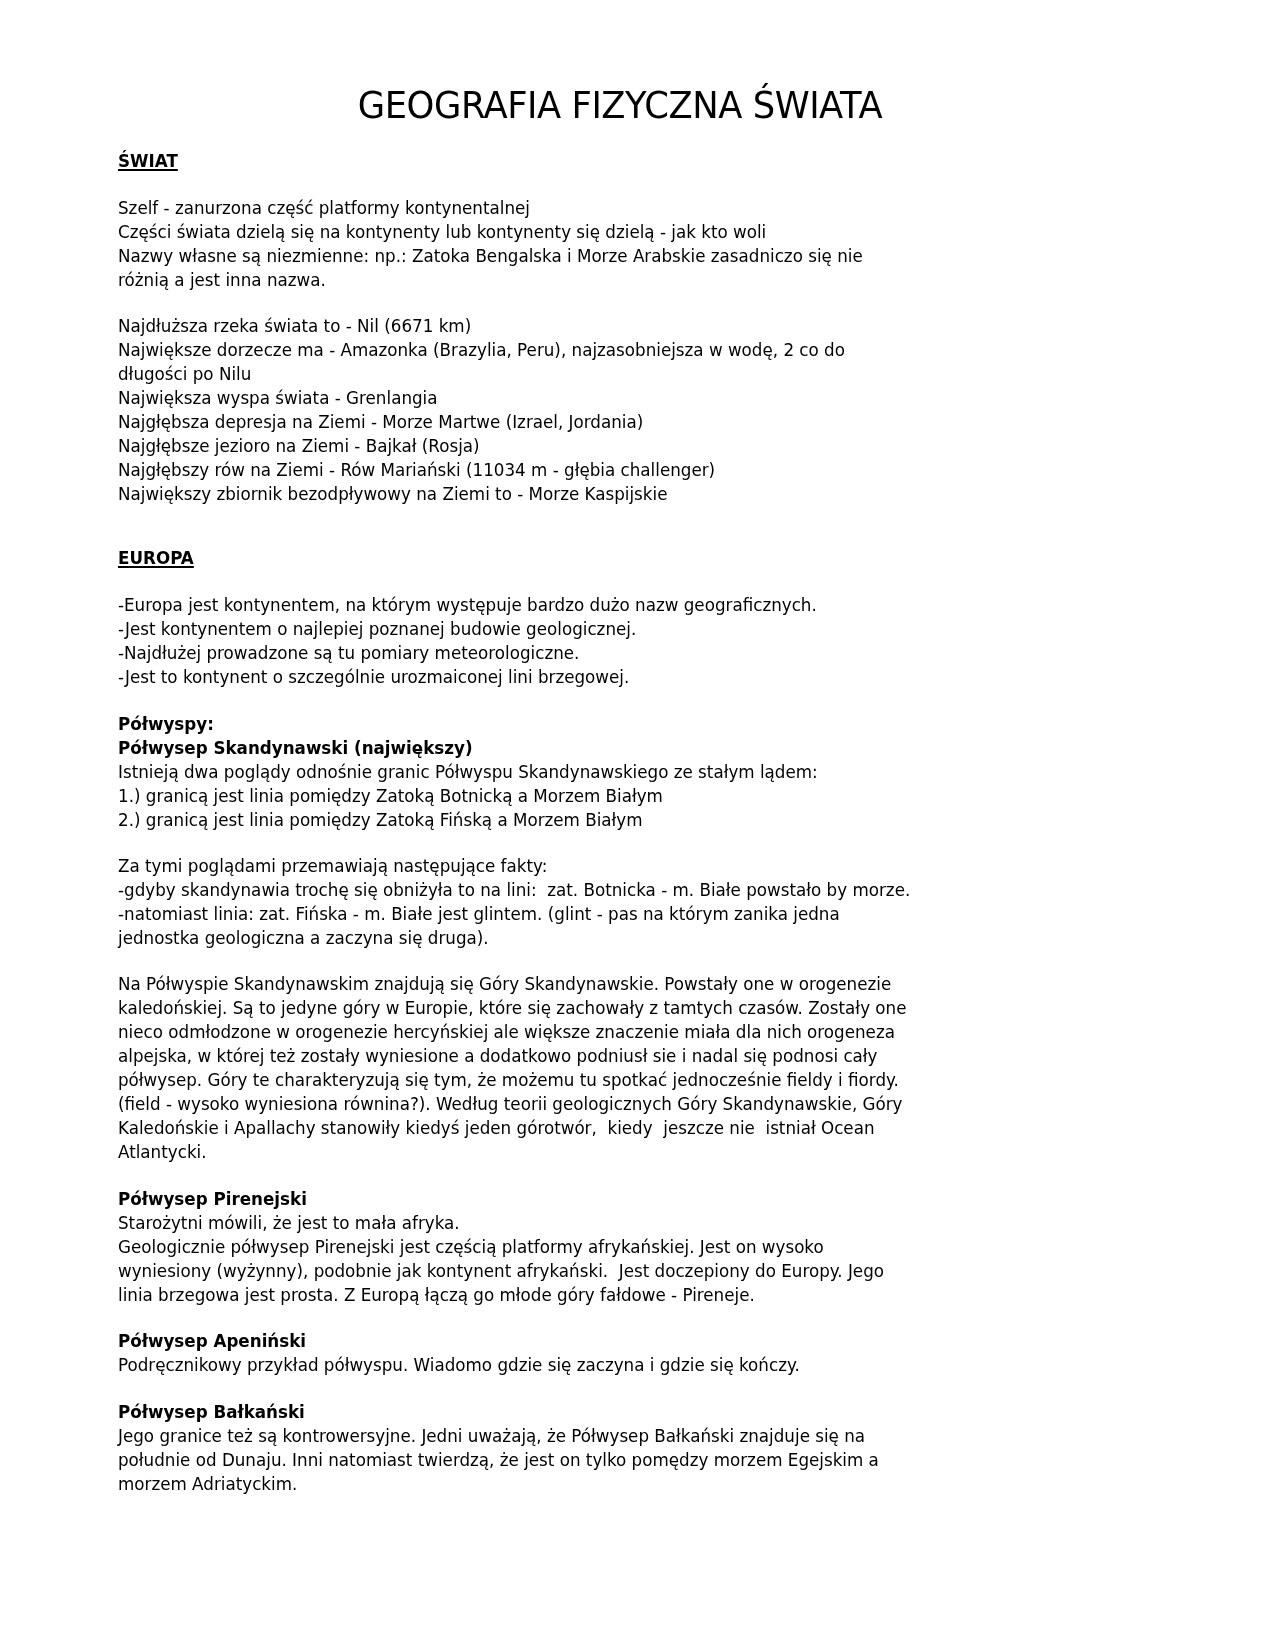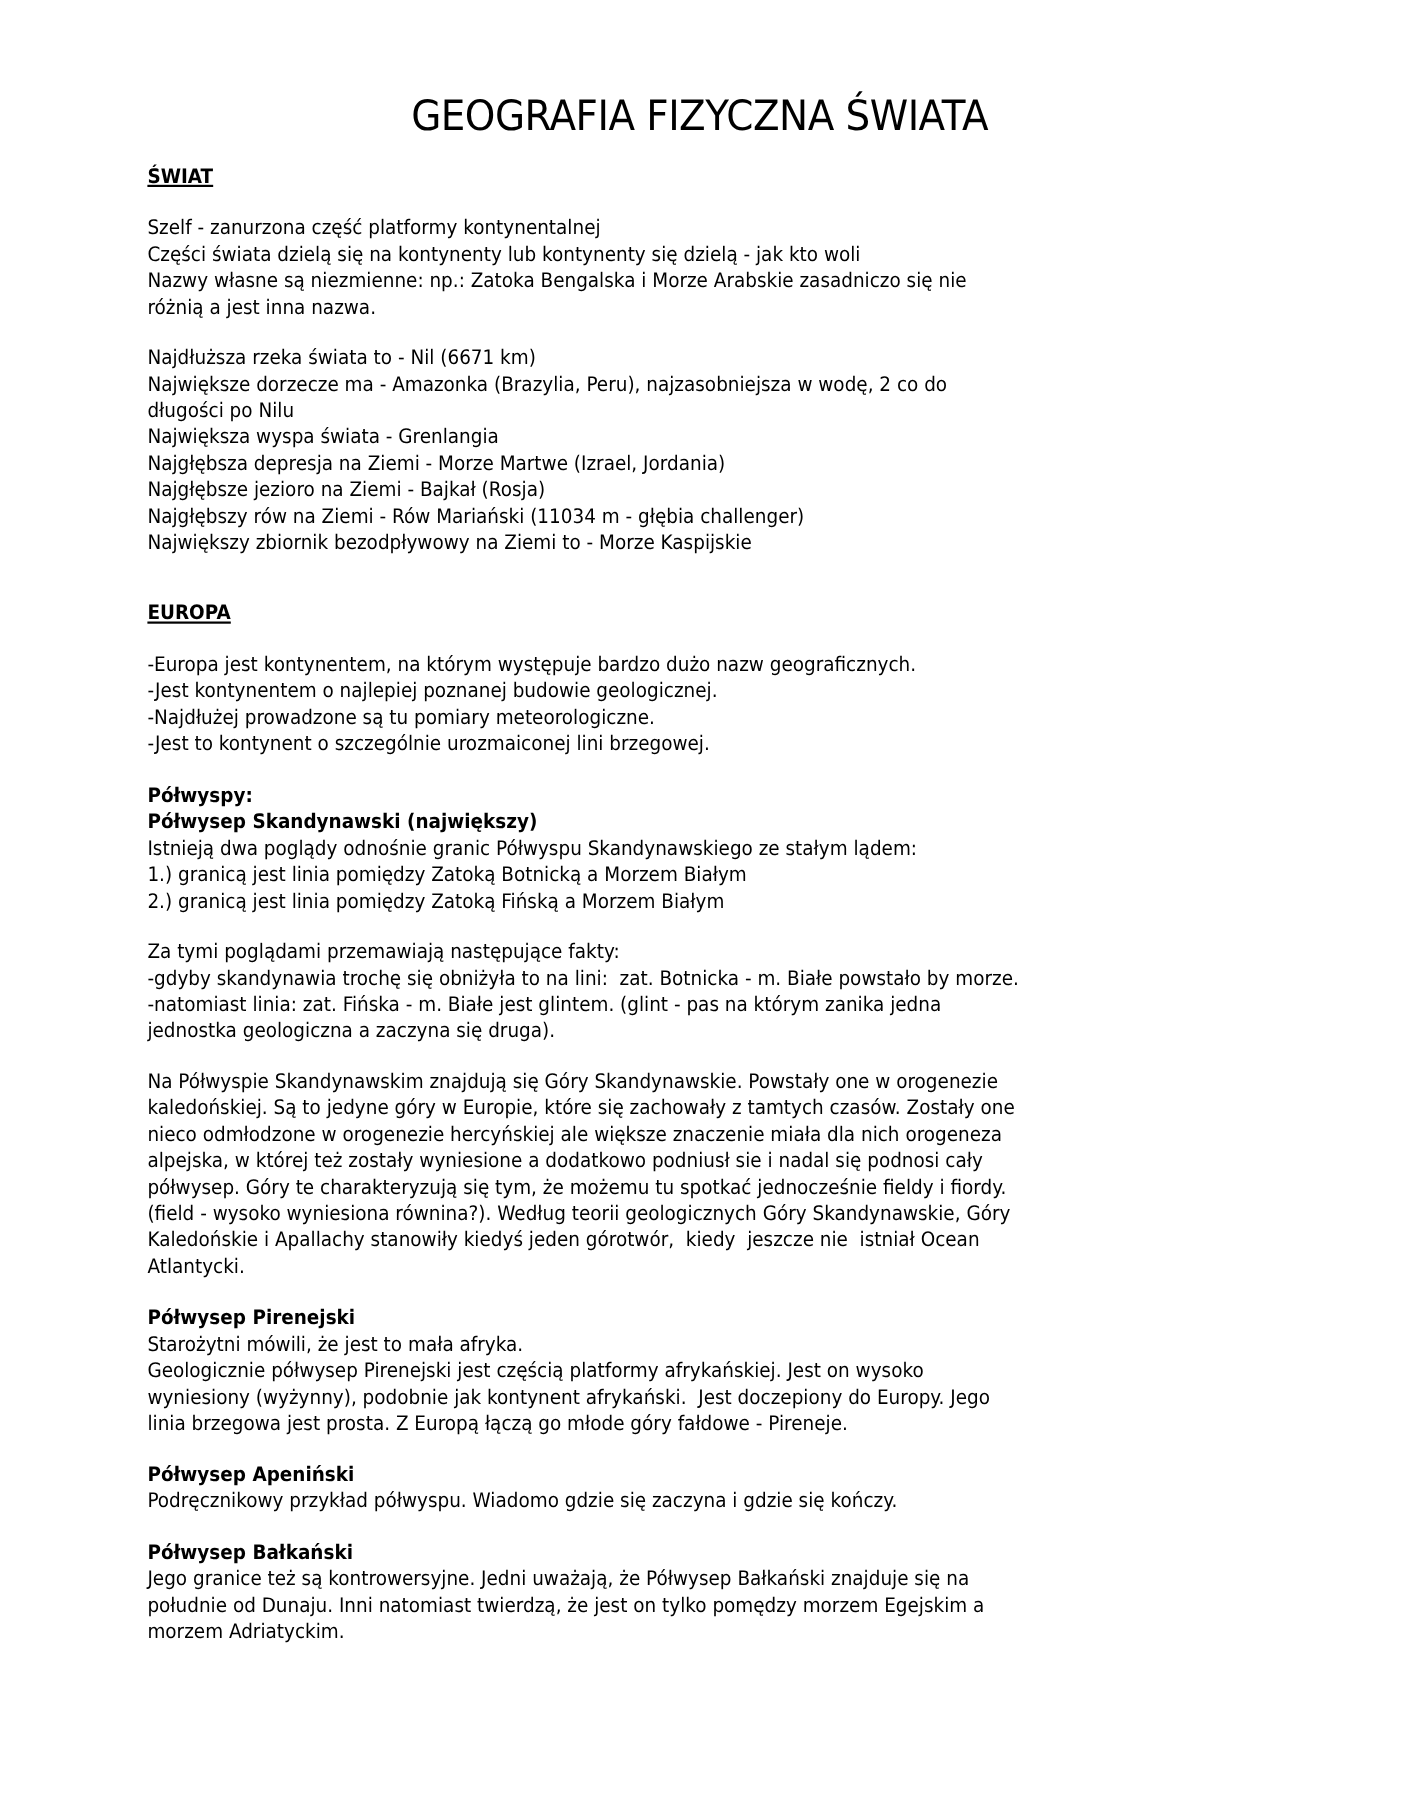--- a/index.html
+++ b/index.html
@@ -1,17 +1,17 @@
 <!DOCTYPE html>
 <html><head>
   <meta charset="utf-8">
   <style>
     html, body { margin: 0; padding: 0; background: #ffffff; }
     body { width: 1275px; height: 1650px; position: relative; overflow: hidden; color: #000; }
-    .page { position: absolute; left: 16px; top: 0; width: 1034px; height: 1650px; }
+    .page { position: absolute; left: 0; top: 0; width: 1034px; height: 1650px; }
     .title {
       position: absolute; left: 0; width: 1240px; top: 80px; text-align: center;
       font-family: "DejaVu Sans", sans-serif; font-size: 38px; line-height: 50px;
       letter-spacing: -0.5px; transform: scaleX(0.93); transform-origin: 620px 0;
     }
     .line {
       position: absolute; left: 118px; white-space: pre;
       font-family: "DejaVu Sans", sans-serif; font-size: 18.2px; line-height: 24px;
       transform: scaleX(0.92); transform-origin: 0 0;
     }

